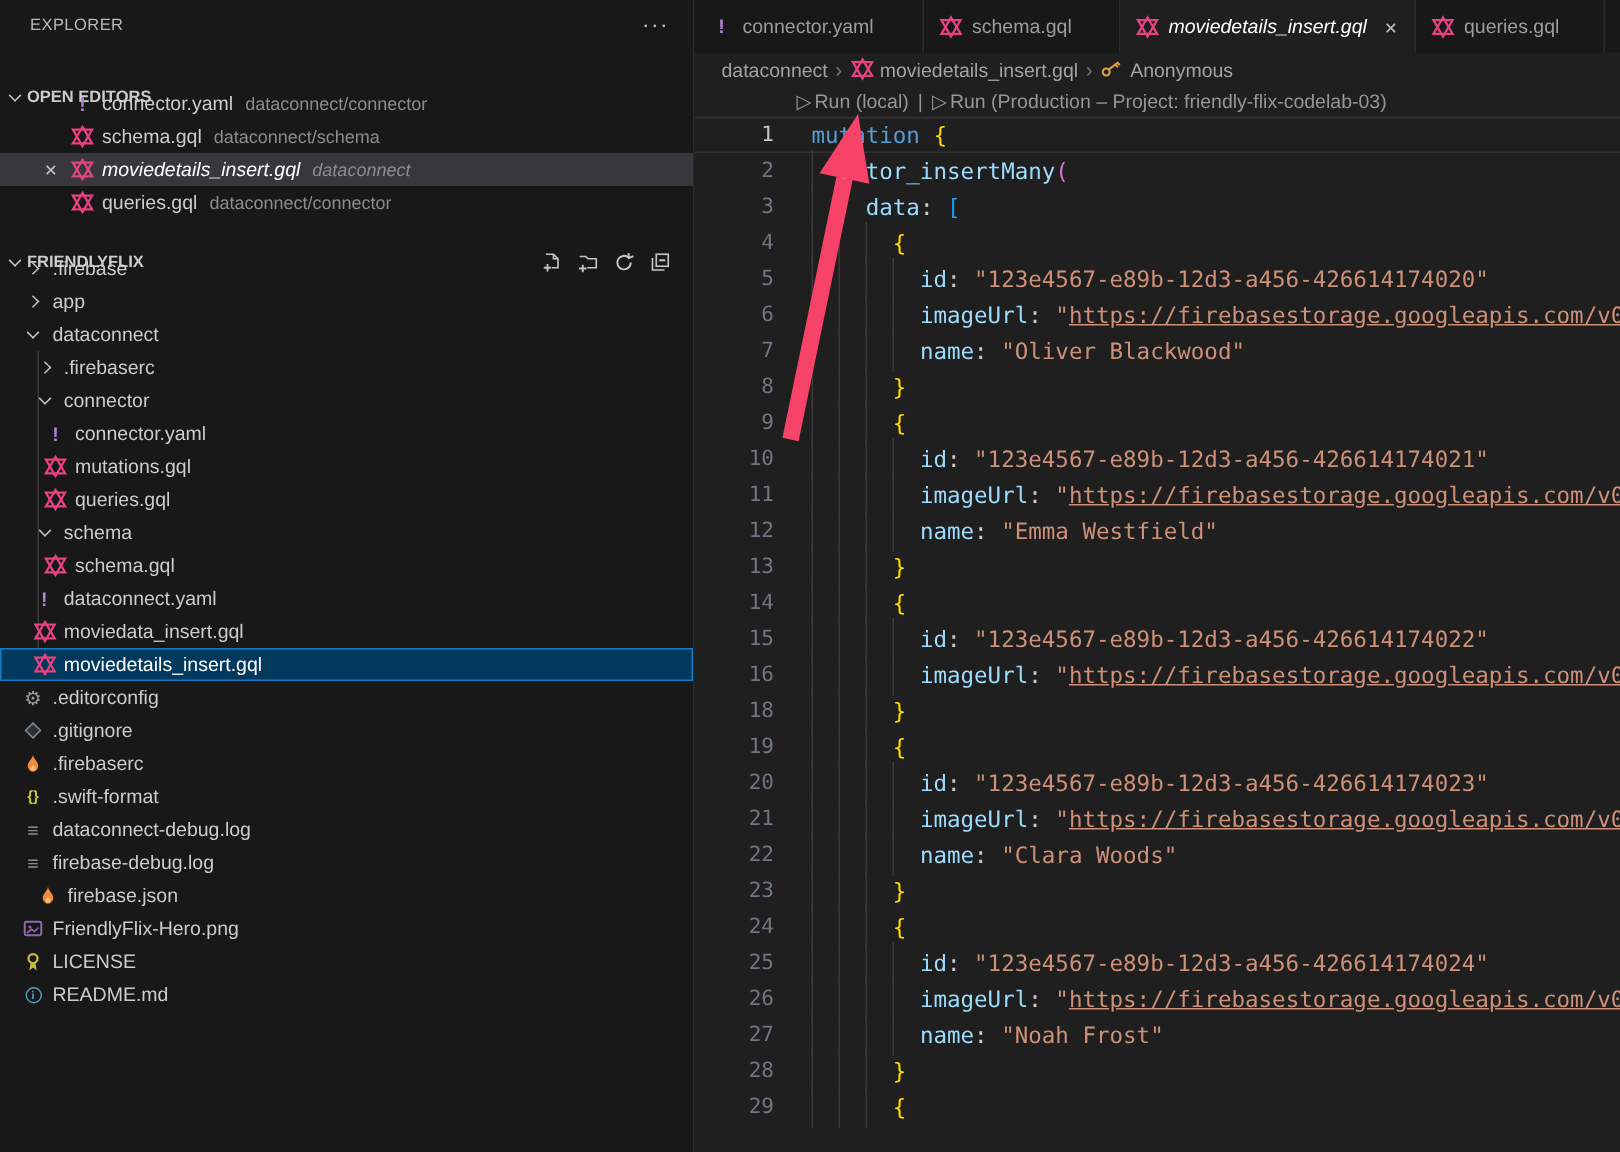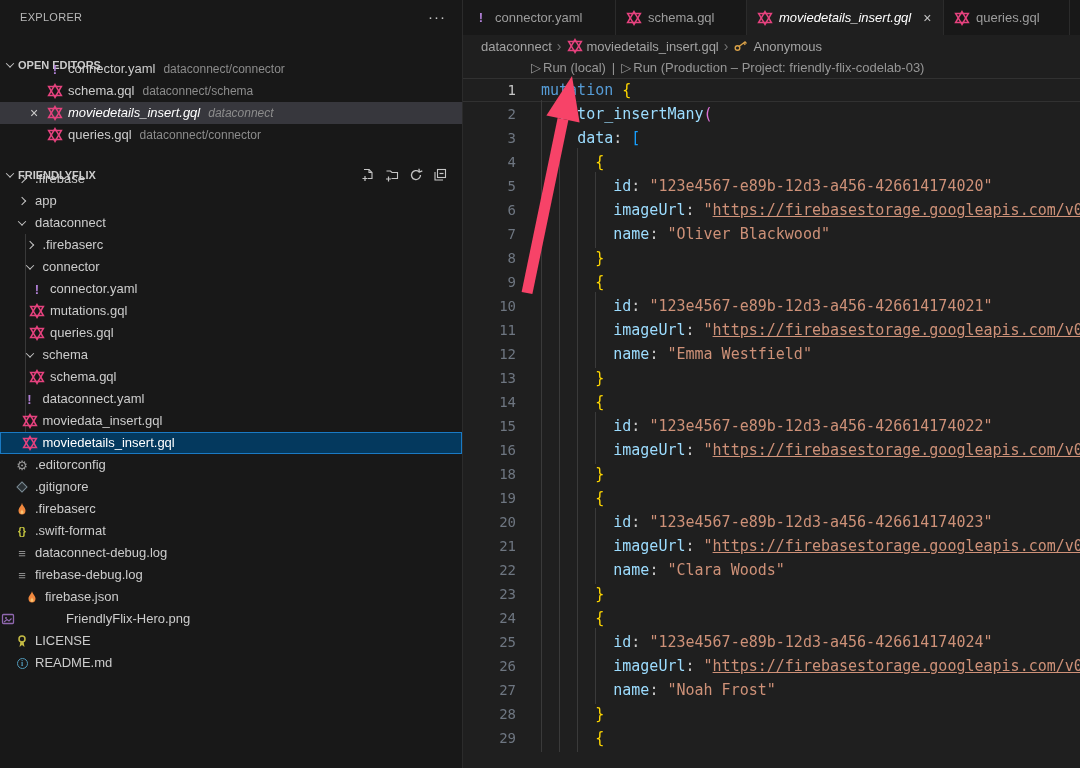--- a/index.html
+++ b/index.html
@@ -354,21 +354,21 @@
         <span class="slot">
           <span class="ic">
             <svg xmlns="http://www.w3.org/2000/svg" width="16" height="16" viewBox="0 0 16 16">
               <path d="M8 1.5 C8.3 4.5 4.5 6.5 4.5 9.5 a3.5 4 0 0 0 7 0 C11.5 6.5 7.7 4.5 8 1.5 Z" fill="#f0883e"></path>
               <path d="M8 8 C8.1 9.5 6.5 10 6.5 11.2 a1.5 1.7 0 0 0 3 0 C9.5 10 7.9 9.5 8 8 Z" fill="#f8c471"></path>
             </svg>
           </span>
         </span>
         <span class="label">firebase.json</span>
       </div>
-      <div class="row" style=" gap: 45px;">
+      <div class="row" style="padding-left: 14px;">
         <span class="slot">
           <span class="ic">
             <svg xmlns="http://www.w3.org/2000/svg" width="16" height="16" viewBox="0 0 16 16">
               <rect x="2.5" y="3.5" width="11" height="9" rx="1" fill="none" stroke="#9068b0" stroke-width="1.3"></rect>
               <circle cx="6" cy="7" r="1" fill="#9068b0"></circle>
               <path d="M4 11 l3-2.5 2 1.5 2.5-2.5" fill="none" stroke="#9068b0" stroke-width="1.1"></path>
             </svg>
           </span>
         </span>
         <span class="label">FriendlyFlix-Hero.png</span>

